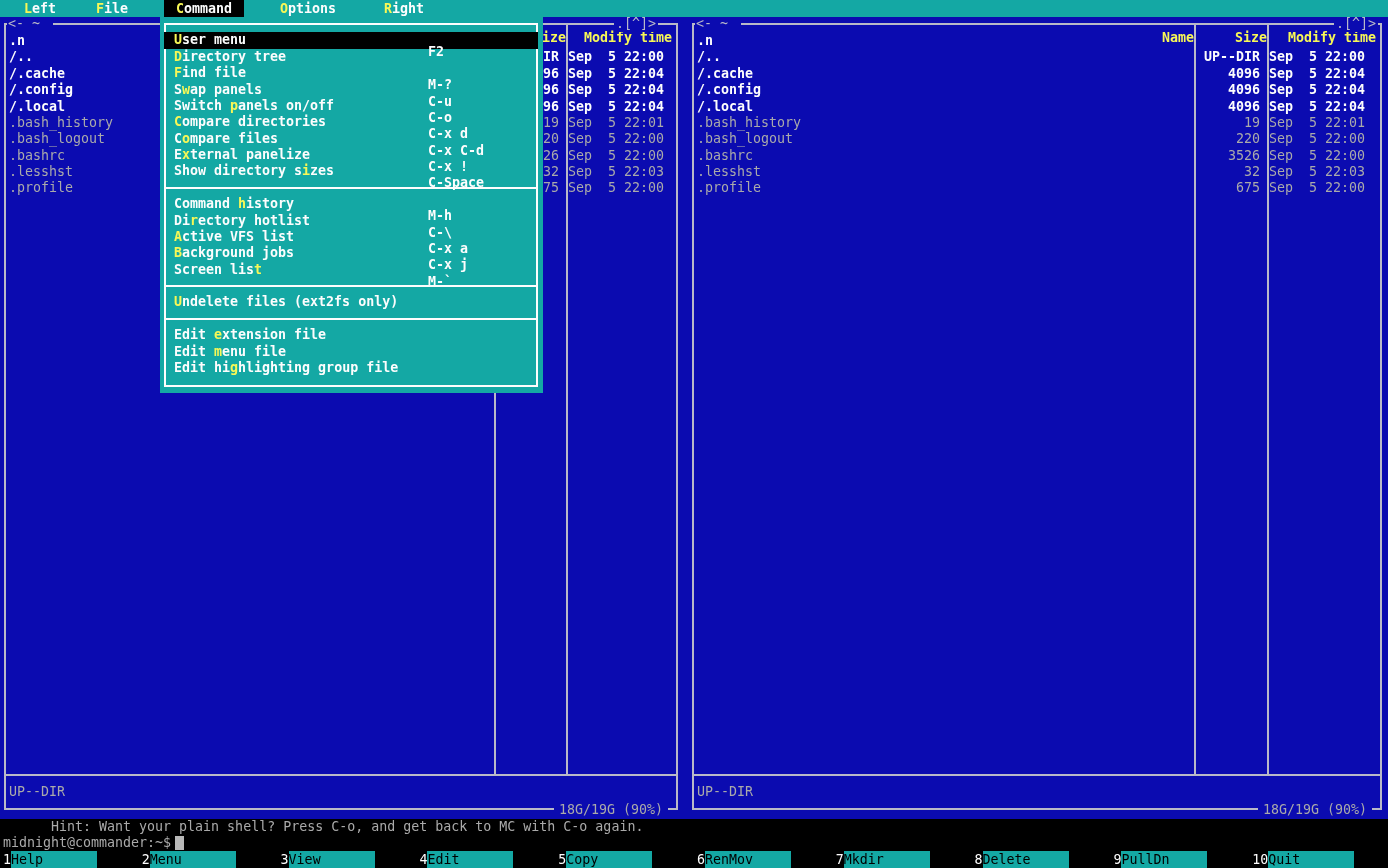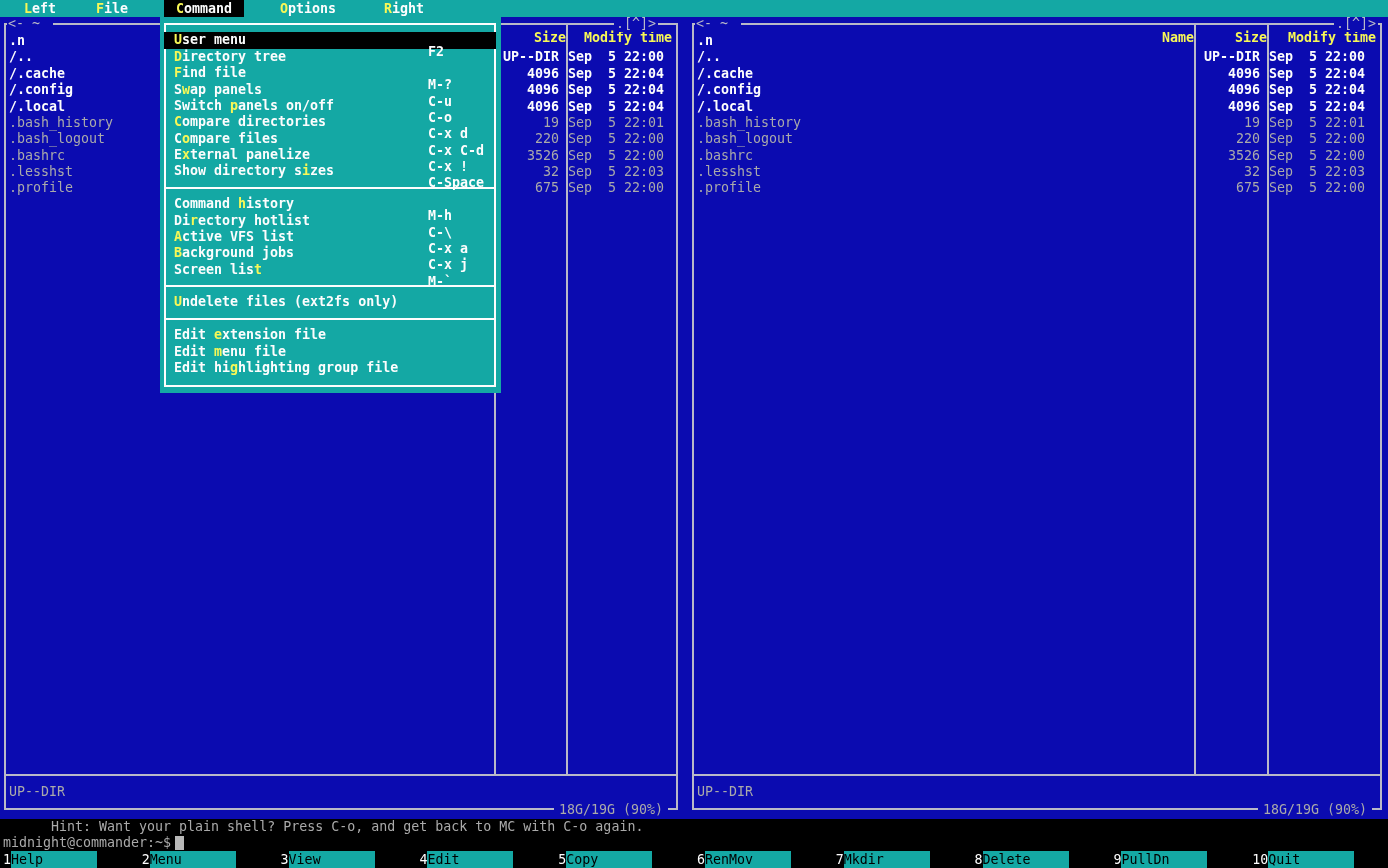--- a/index.html
+++ b/index.html
@@ -38,21 +38,21 @@
   .file-row .c-size { text-align:right; padding-right:3px; }
   .file-row .c-mtime { flex:1; padding-left:6px; }
   .file-row.dir { color:var(--white); font-weight:bold; }
   .file-row.file { color:var(--grey); }
   .mini-sep { position:absolute; left:6px; right:8px; top:758px; height:2px; background:var(--border); }
   .mini-status { position:absolute; left:9px; top:768px; color:var(--grey); }
   .disk-usage { position:absolute; right:16px; top:786px; color:var(--grey);
                 background:var(--blue); padding:0 5px; z-index:2; }
 
   
-  #dropdown { position:absolute; left:160px; top:16px; width:341px; height:377px;
+  #dropdown { position:absolute; left:160px; top:16px; width:383px; height:377px;
               background:var(--cyan); z-index:5; }
   .dd-frame { position:absolute; left:4px; top:7px; right:5px; bottom:6px;
               border:2px solid var(--white); }
   .dd-item { position:absolute; left:4px; right:5px; height:16.38px;
              padding-left:10px; color:var(--white); font-weight:bold; cursor:default; z-index:2; }
   .dd-item.selected { background:var(--black); }
   .dd-shortcut { position:absolute; left:264px; top:12px; }
   .dd-sep { position:absolute; left:4px; right:5px; height:2px; background:var(--white); z-index:1; }
 
   

